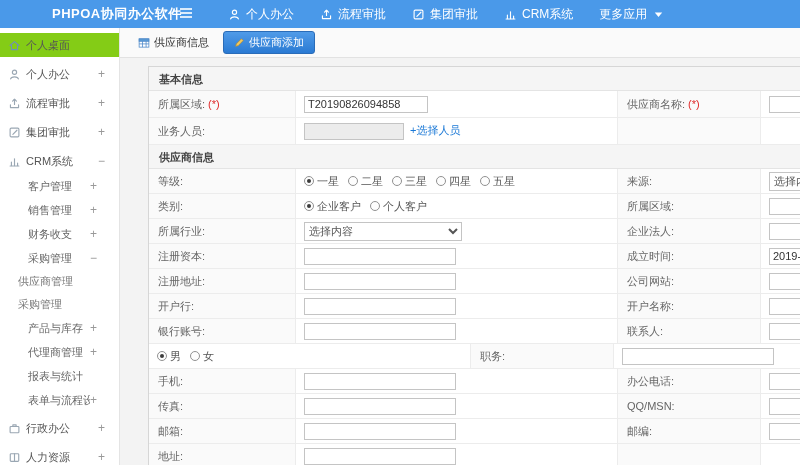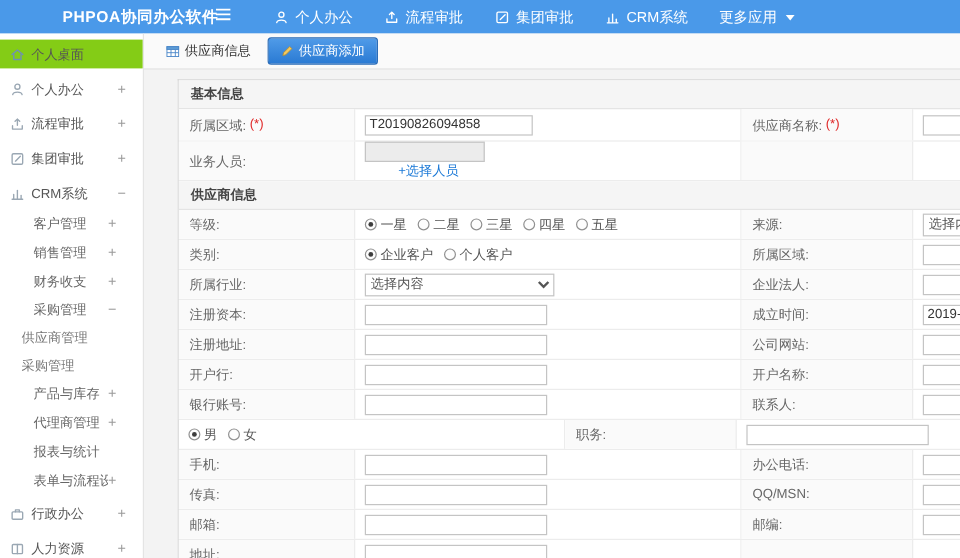--- a/index.html
+++ b/index.html
@@ -49,21 +49,21 @@
   .cell { display:flex; align-items:center; font-size:11px; }
   .c-label { width:147px; background:#fafafa; border-right:1px solid #ececec; color:#666;
     padding-left:9px; flex:none; }
   .c-field { width:322px; border-right:1px solid #ececec; padding-left:8px; flex:none; color:#444; }
   .c-label2 { width:143px; background:#fafafa; border-right:1px solid #ececec; color:#666;
     padding-left:9px; flex:none; }
   .c-field2 { flex:1; padding-left:8px; color:#444; }
   .req { color:#e02b2b; margin-left:3px; }
   input[type="text"] { height:17px; border:1px solid #c4c4c4; font-size:11px; padding:0 3px;
     width:152px; color:#333; font-family:"Liberation Sans",sans-serif; }
-  input.w-code { width:140px; }
+  input.w-code { width:124px; }
   input.w-picker { width:100px; background:#ececec; }
   select { height:19px; width:158px; font-size:11px; color:#555; border:1px solid #c4c4c4;
     background:#fff; font-family:"Liberation Sans",sans-serif; }
   .pick-link { color:#1a78d6; font-size:11px; margin-left:6px; cursor:pointer; white-space:nowrap; }
   .radio-opt { display:inline-flex; align-items:center; margin-right:9px; color:#555; cursor:pointer; }
   .radio { display:inline-block; width:10px; height:10px; border:1px solid #919191; border-radius:50%;
     background:#fdfdfd; margin-right:3px; position:relative; flex:none; }
   .radio.sel::after { content:""; position:absolute; left:2px; top:2px; width:4px; height:4px;
     background:#3c3c3c; border-radius:50%; }
 </style>
@@ -291,21 +291,21 @@
                 <span style="display: inline-flex; align-items: center;">
                   <input type="text" style="">
                 </span>
               </div>
             </div>
             <div class="frow tall">
               <div class="cell c-label">
                 <span>业务人员:</span>
               </div>
               <div class="cell c-field">
-                <span style="display: inline-flex; align-items: center; flex-direction: column;">
+                <span style="display: inline-flex; align-items: flex-start;">
                   <input type="text" class="w-picker" style="">
                   <span class="pick-link">+选择人员</span>
                 </span>
               </div>
               <div class="cell c-label2">
                 <span></span>
               </div>
               <div class="cell c-field2">
                 <span style="display: inline-flex; align-items: center;"></span>
               </div>

